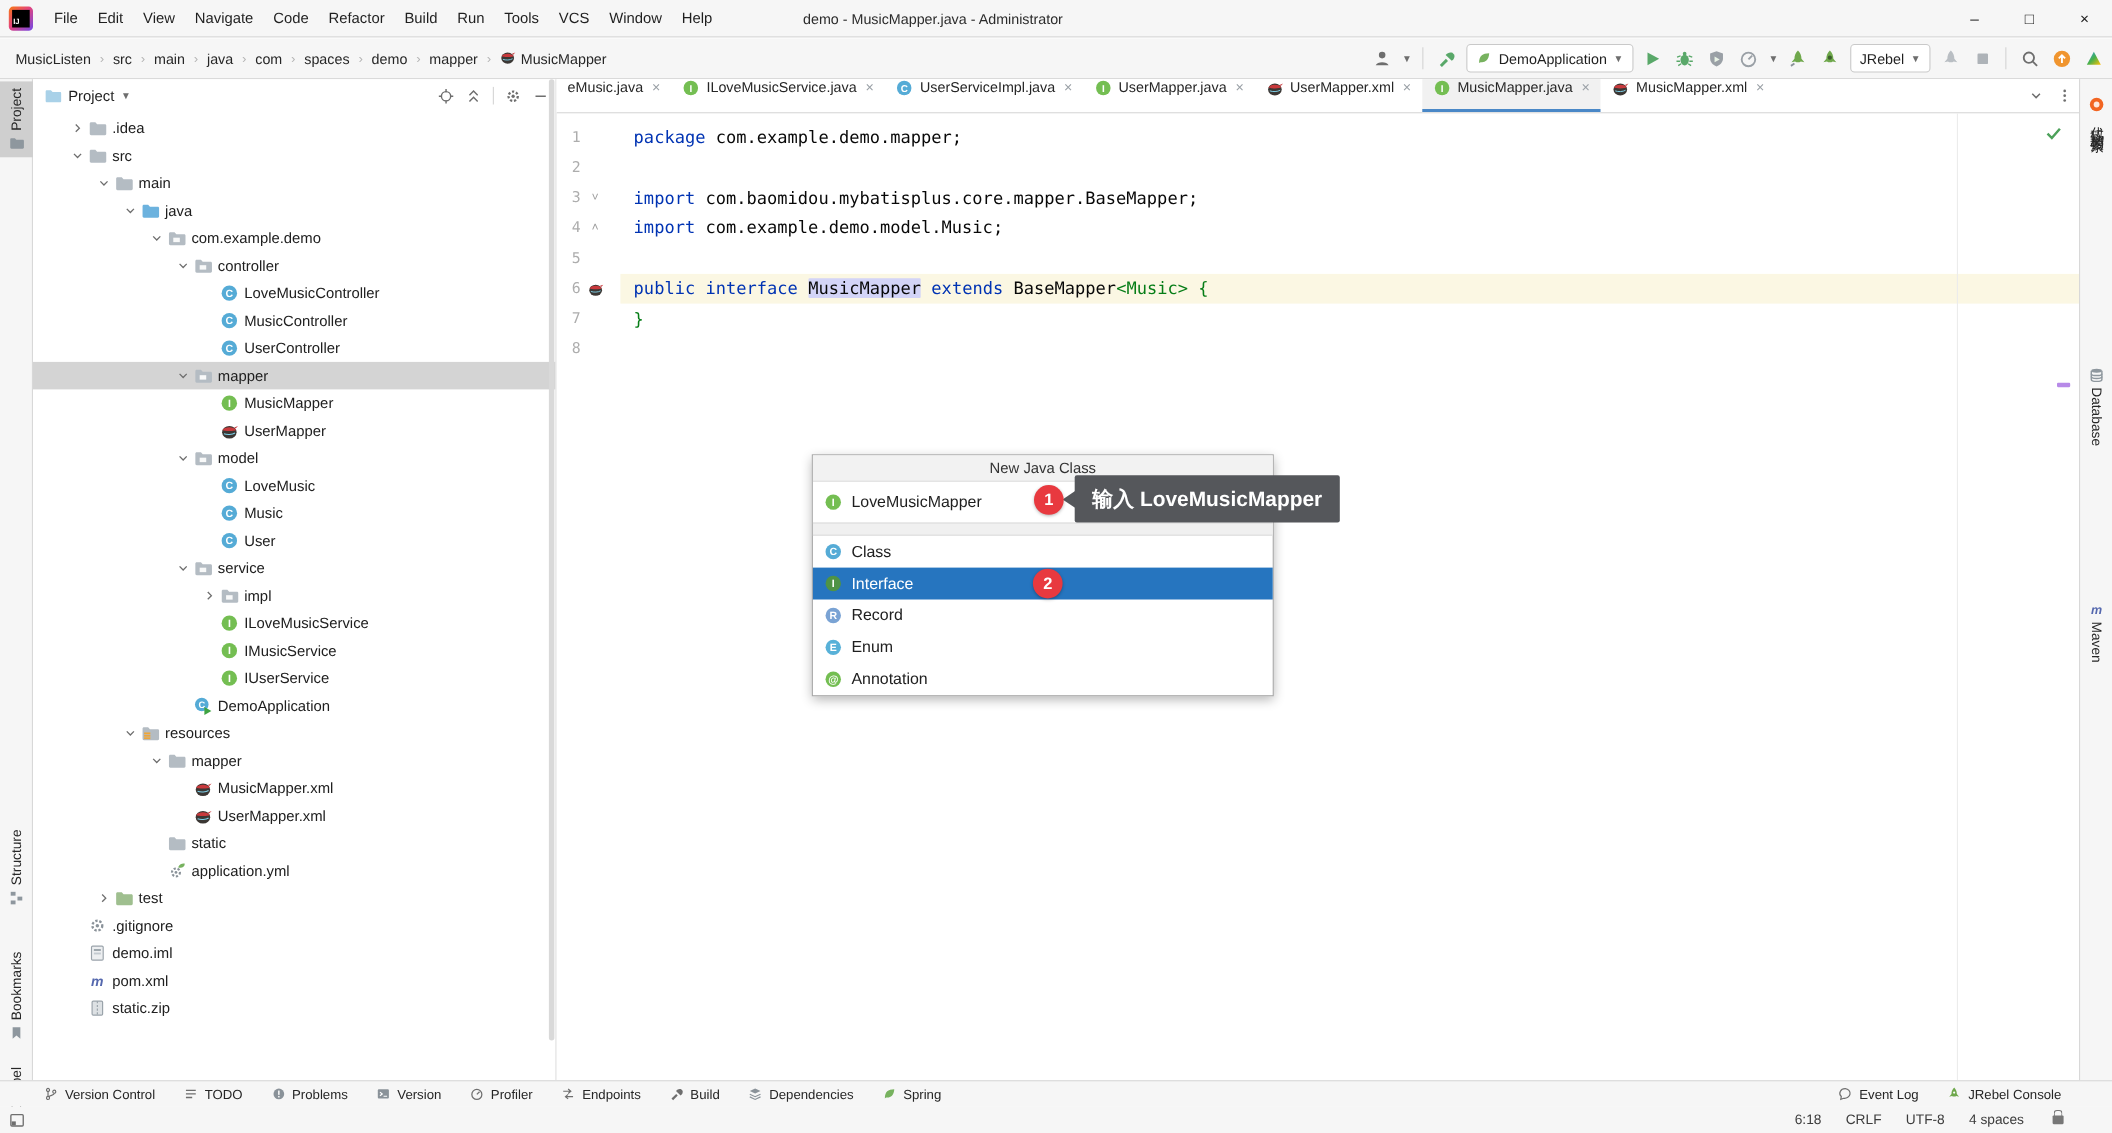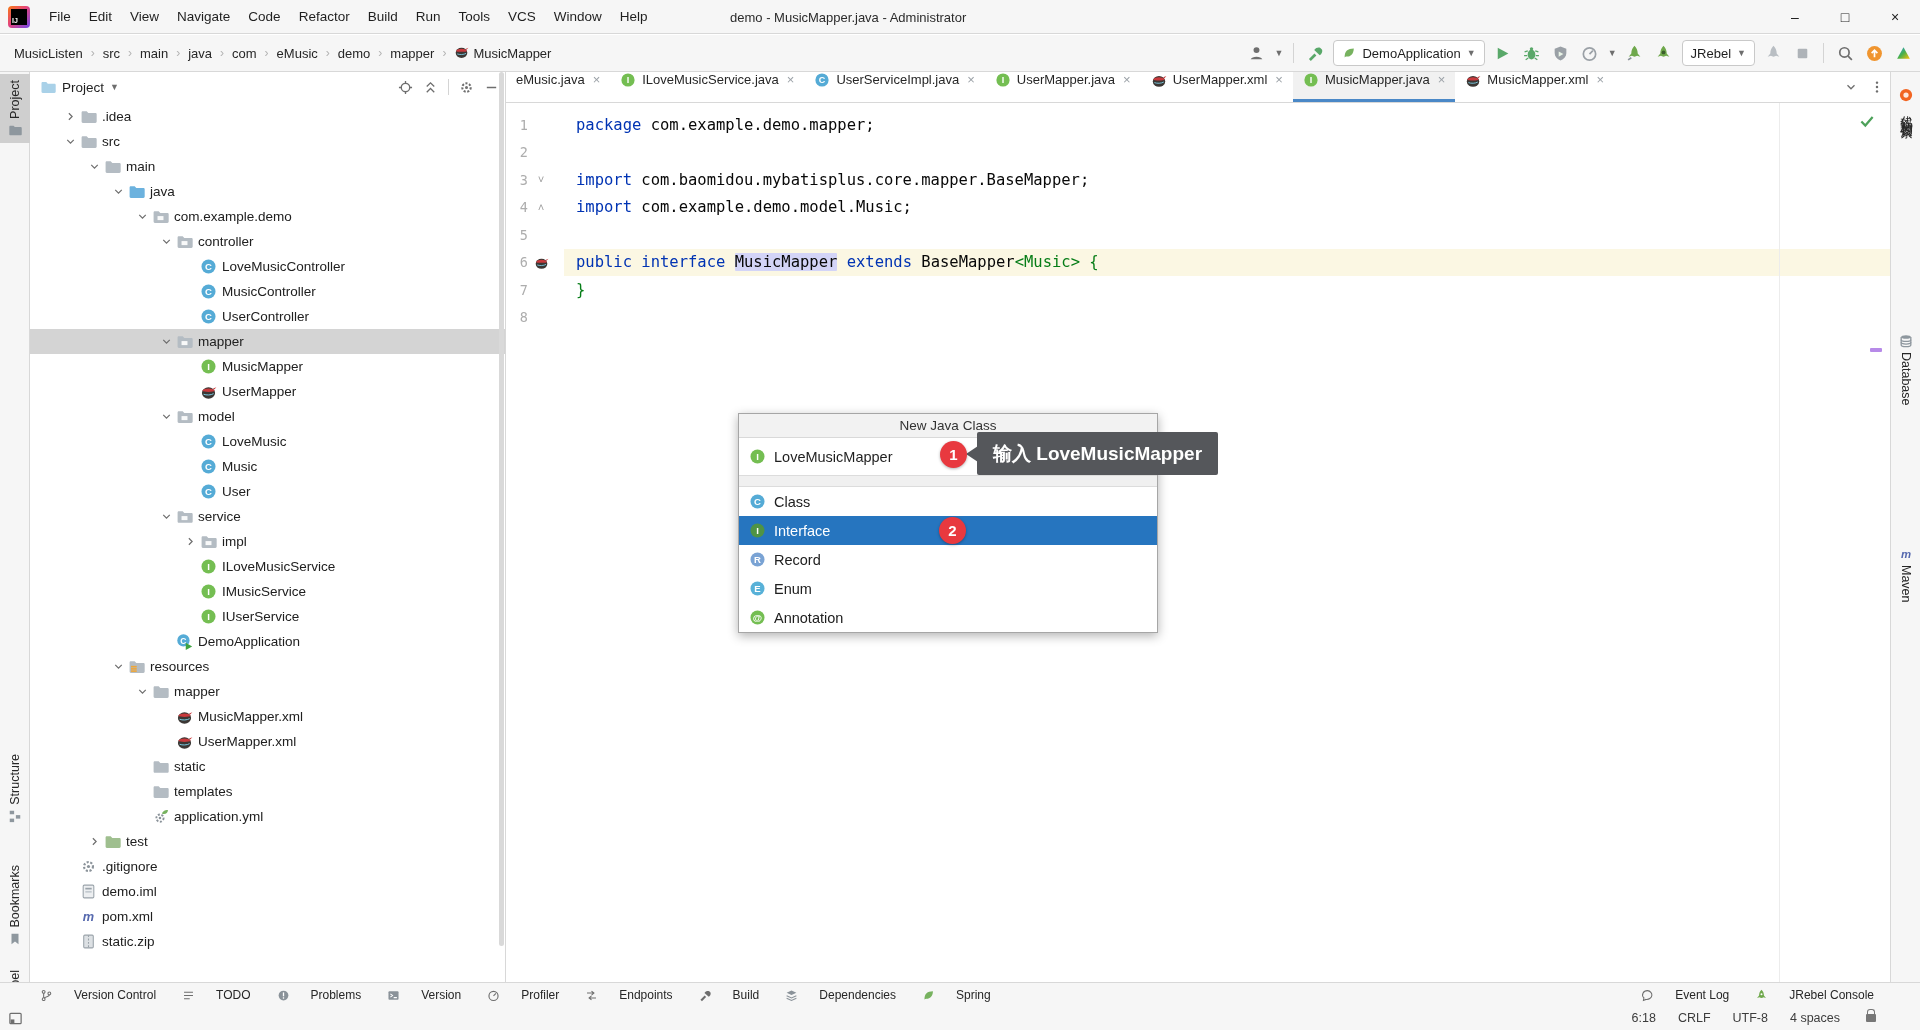--- a/index.html
+++ b/index.html
@@ -109,21 +109,21 @@
   .tooltip{position:absolute;left:977px;top:432px;height:43px;background:#55575B;color:#FFF;z-index:6;
            font-size:19px;font-weight:bold;display:flex;align-items:center;padding:0 16px;border-radius:2px;}
   .tooltip-arrow{position:absolute;left:966px;top:446px;width:0;height:0;z-index:6;
            border-top:8px solid transparent;border-bottom:8px solid transparent;border-right:12px solid #55575B;}
 
   
   .bottombar{position:absolute;left:0;top:982px;width:1920px;height:24px;background:#F6F6F6;
              border-top:1px solid #D8D8D8;display:flex;align-items:center;font-size:12px;color:#262626;}
   .bb-left{display:flex;align-items:center;gap:26px;margin-left:40px;}
   .bb-right{margin-left:auto;display:flex;align-items:center;gap:26px;margin-right:46px;}
-  .bb-item{display:flex;align-items:flex-end;gap:21px;}
+  .bb-item{display:flex;align-items:flex-start;gap:6px;}
   .bb-item svg{width:13px;height:13px;}
   .statusbar{position:absolute;left:0;top:1006px;width:1920px;height:24px;background:#F6F6F6;
              display:flex;align-items:center;font-size:12.5px;color:#3C3C3C;}
   .sb-left{margin-left:8px;display:flex;align-items:center;}
   .sb-right{margin-left:auto;display:flex;align-items:center;gap:22px;margin-right:44px;}
   .lock{width:10px;height:8px;background:#777;border-radius:1px;position:relative;margin-left:4px;}
   .lock::before{content:"";position:absolute;left:1px;top:-5px;width:6px;height:5px;border:1.5px solid #777;
                 border-bottom:none;border-radius:3px 3px 0 0;}
 </style>
 </head>
@@ -173,21 +173,21 @@
         <span class="crumb-sep">›</span>
         <span class="crumb">
           <span>java</span>
         </span>
         <span class="crumb-sep">›</span>
         <span class="crumb">
           <span>com</span>
         </span>
         <span class="crumb-sep">›</span>
         <span class="crumb">
-          <span>eMusic</span>
+          <span>spaces</span>
         </span>
         <span class="crumb-sep">›</span>
         <span class="crumb">
           <span>demo</span>
         </span>
         <span class="crumb-sep">›</span>
         <span class="crumb">
           <span>mapper</span>
         </span>
         <span class="crumb-sep">›</span>
@@ -624,27 +624,20 @@
           <div class="tree-row" style="padding-left: 104px;">
             <span class="tree-chev"></span>
             <span class="tree-ic"><svg viewBox="0 0 16 16">
                 <path d="M1.5 4.2c0-.7.5-1.2 1.2-1.2h3.6l1.5 1.7h6.7c.7 0 1.2.5 1.2 1.2v6.9c0 .7-.5 1.2-1.2 1.2H2.7c-.7 0-1.2-.5-1.2-1.2z" fill="#B4BCC3"></path>
               </svg></span>
             <span>static</span>
           </div>
           <div class="tree-row" style="padding-left: 104px;">
             <span class="tree-chev"></span>
             <span class="tree-ic"><svg viewBox="0 0 16 16">
-                <path d="M1.5 4.2c0-.7.5-1.2 1.2-1.2h3.6l1.5 1.7h6.7c.7 0 1.2.5 1.2 1.2v6.9c0 .7-.5 1.2-1.2 1.2H2.7c-.7 0-1.2-.5-1.2-1.2z" fill="#B4BCC3"></path>
-              </svg></span>
-            <span>templates</span>
-          </div>
-          <div class="tree-row" style="padding-left: 104px;">
-            <span class="tree-chev"></span>
-            <span class="tree-ic"><svg viewBox="0 0 16 16">
                 <circle cx="7.5" cy="9.5" r="3.4" fill="none" stroke="#8A9299" stroke-width="1.8" stroke-dasharray="1.9 1.5"></circle>
                 <circle cx="7.5" cy="9.5" r="1.2" fill="#8A9299"></circle>
                 <path d="M9.5 4.8c1.3-2.6 3.8-3.2 5.6-2.7-.4 2.6-2.4 4.2-5.6 3.2z" fill="#77B25F"></path>
               </svg></span>
             <span>application.yml</span>
           </div>
           <div class="tree-row" style="padding-left: 56px;">
             <span class="tree-chev">
               <svg viewBox="0 0 16 16">
                 <path d="M6 4l4 4-4 4" fill="none" stroke="#6E6E6E" stroke-width="1.5"></path>

